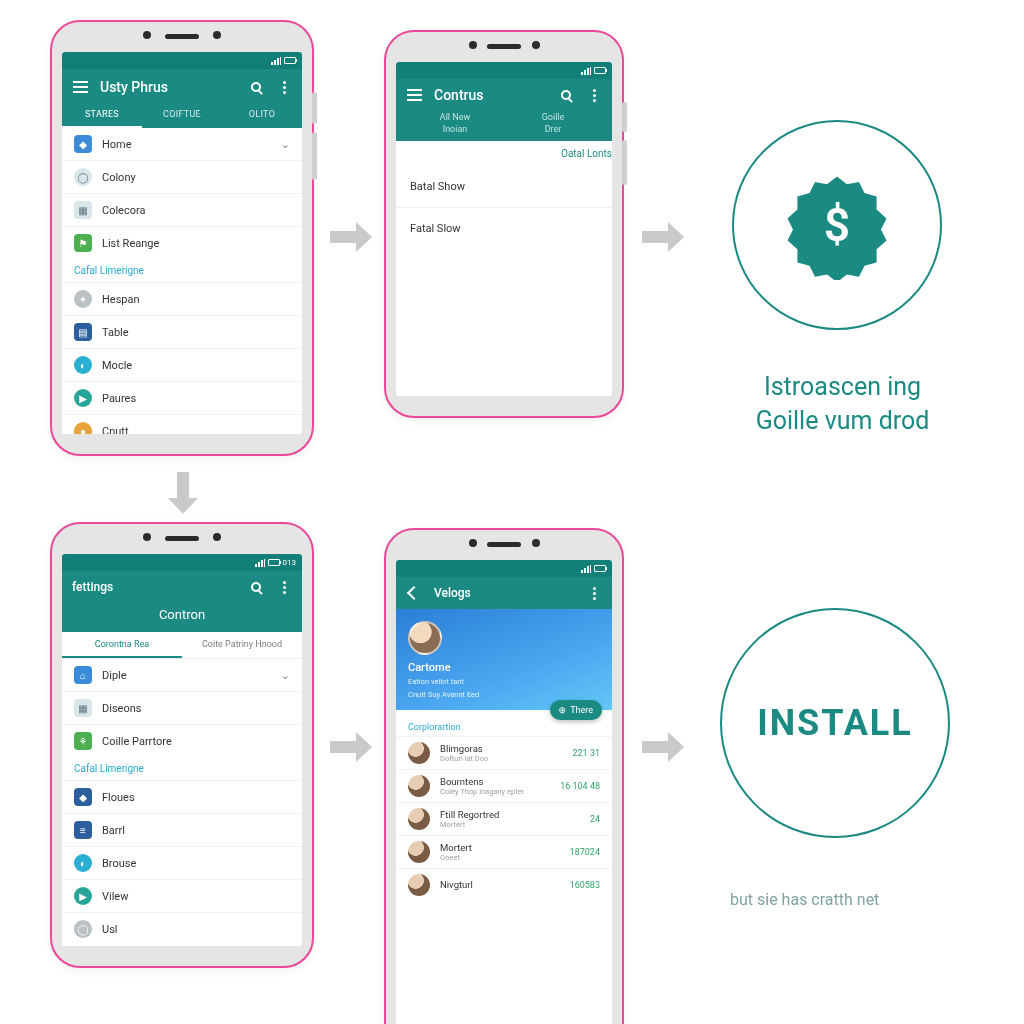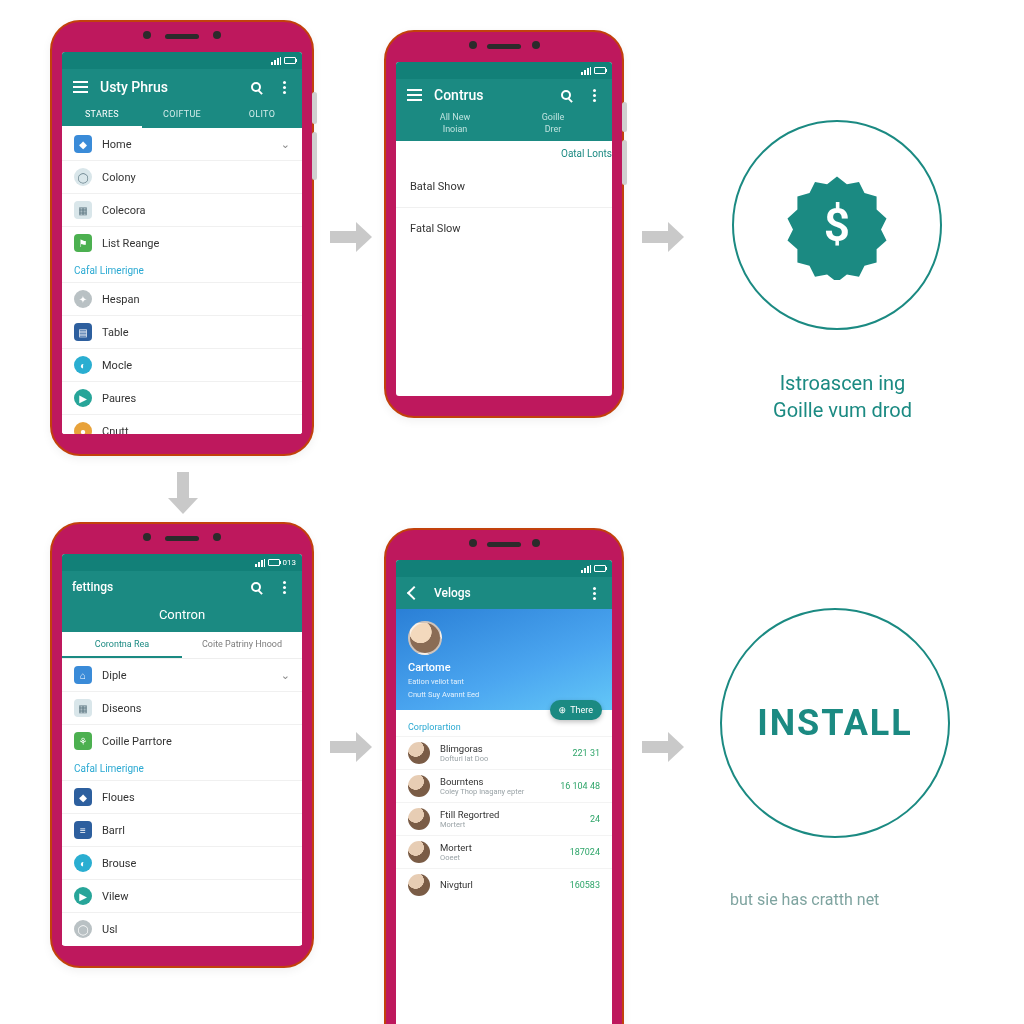--- a/index.html
+++ b/index.html
@@ -9,22 +9,22 @@
     width: 1024px;
     height: 1024px;
     position: relative;
     overflow: hidden;
   }
   .canvas { position: absolute; top:0; left:0; width:1024px; height:1024px; }
 
   
   .phone {
     position: absolute;
-    background: #be185d;
-    border: 2px solid #c2410c;
+    background: #e5e5e5;
+    border: 2px solid #ec4899;
     border-radius: 30px;
     box-shadow: 0 3px 10px rgba(0,0,0,0.06);
   }
   .phone .earpiece { position:absolute; top:12px; left:50%; transform:translateX(-50%); width:34px; height:5px; background:#2b2b2b; border-radius:3px;}
   .phone .cam { position:absolute; top:9px; width:8px; height:8px; background:#2b2b2b; border-radius:50%; }
   .phone .cam.l { left:35%; }
   .phone .cam.r { left:62%; }
   .phone .side-btn { position:absolute; background:#d0d0d0; border-radius:3px; }
   .phone .screen {
     position:absolute; left:10px; right:10px; top:30px; bottom:20px;
@@ -98,21 +98,21 @@
   .arrow { position:absolute; width:42px; height:30px; }
   .arrow .shaft{position:absolute;left:0;top:9px;width:28px;height:12px;background:#c9c9c9;}
   .arrow .head{position:absolute;left:26px;top:0;width:0;height:0;border-top:15px solid transparent;border-bottom:15px solid transparent;border-left:16px solid #c9c9c9;}
   .arrow.down{transform:rotate(90deg);}
 
   
   .big-circle{position:absolute;border:2px solid #1b8a82;border-radius:50%;display:flex;align-items:center;justify-content:center;}
   .seal{width:110px;height:110px;position:relative;display:flex;align-items:center;justify-content:center;}
   .seal svg{width:110px;height:110px;}
   .seal .dollar{position:absolute;color:#fff;font-size:46px;font-weight:600;}
-  .caption{position:absolute;color:#1b8a82;font-size:20px;text-align:center;line-height:1.35;}
+  .caption{position:absolute;color:#1b8a82;font-size:25px;text-align:center;line-height:1.35;}
   .install-text{color:#1b8a82;font-size:36px;font-weight:700;letter-spacing:2px;}
   .caption2{position:absolute;color:#7fa4a0;font-size:16px;}
 </style>
 </head>
 <body>
 
 <div class="canvas">
 
   <div class="phone" style="left:50px; top:20px; width:264px; height:436px;">
     <div class="cam l"></div>

